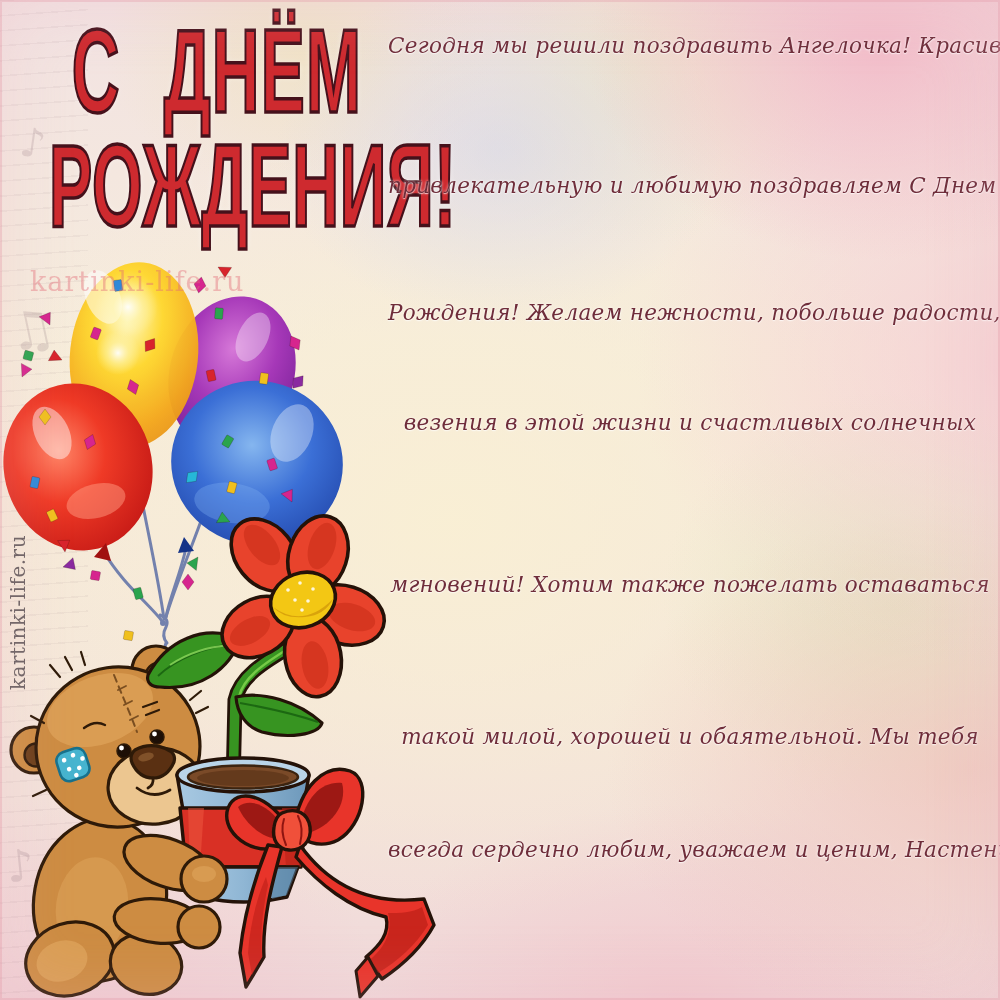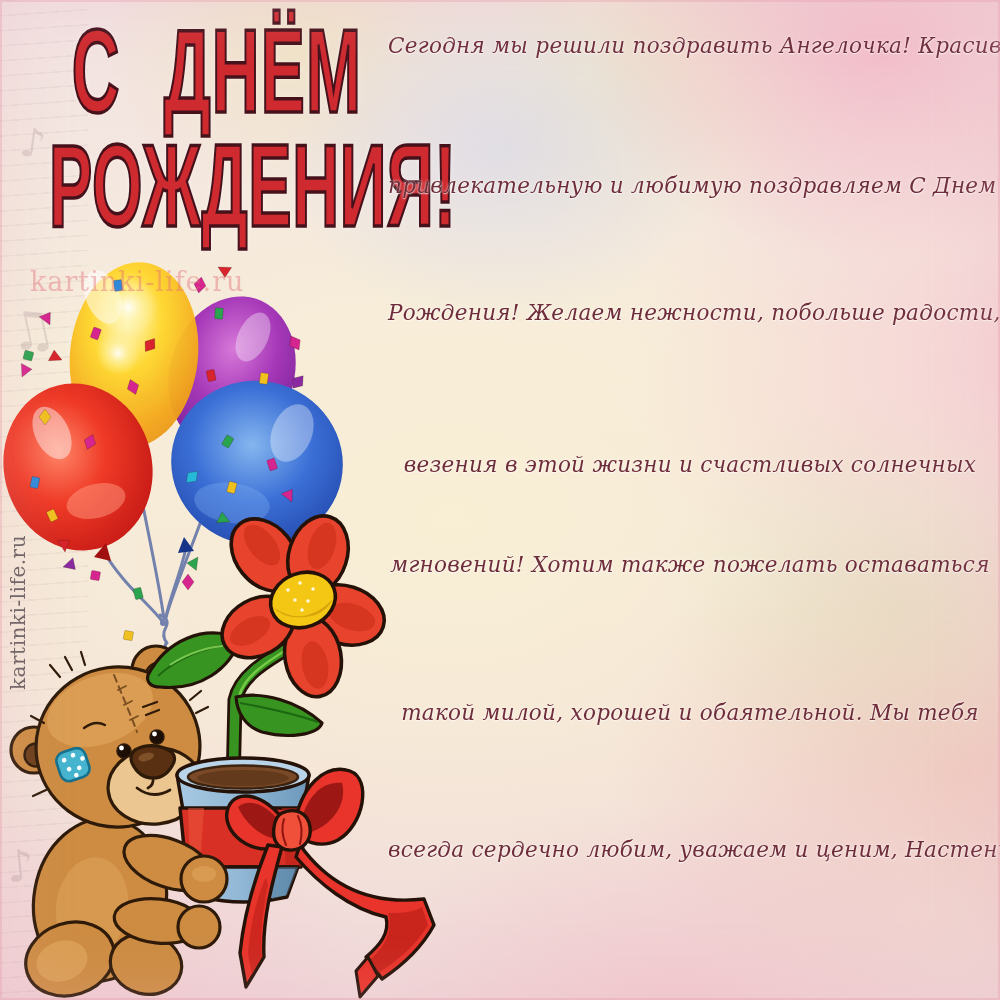--- a/index.html
+++ b/index.html
@@ -63,23 +63,23 @@
 
   <div class="title">
     <div class="t1">С ДНЁМ</div>
     <div class="t2">РОЖДЕНИЯ!</div>
   </div>
 
   <div class="greeting">
     <div class="gline" style="top:33px">Сегодня мы решили поздравить Ангелочка! Красивую,</div>
     <div class="gline" style="top:173px">привлекательную и любимую поздравляем С Днем</div>
     <div class="gline" style="top:300px">Рождения! Желаем нежности, побольше радости,</div>
-    <div class="gline" style="top:452px">везения в этой жизни и счастливых солнечных</div>
-    <div class="gline" style="top:552px">мгновений! Хотим также пожелать оставаться</div>
-    <div class="gline" style="top:700px">такой милой, хорошей и обаятельной. Мы тебя</div>
+    <div class="gline" style="top:410px">везения в этой жизни и счастливых солнечных</div>
+    <div class="gline" style="top:572px">мгновений! Хотим также пожелать оставаться</div>
+    <div class="gline" style="top:724px">такой милой, хорошей и обаятельной. Мы тебя</div>
     <div class="gline" style="top:837px">всегда сердечно любим, уважаем и ценим, Настенька!</div>
   </div>
 
   <svg class="illo" viewBox="0 0 440 755">
     <defs>
       <radialGradient id="gy" cx="42%" cy="32%" r="78%">
         <stop offset="0" stop-color="#fff8c2"></stop>
           <stop offset=".35" stop-color="#ffd82e"></stop>
         <stop offset=".75" stop-color="#f4a81c"></stop>
           <stop offset="1" stop-color="#e6901a"></stop>

